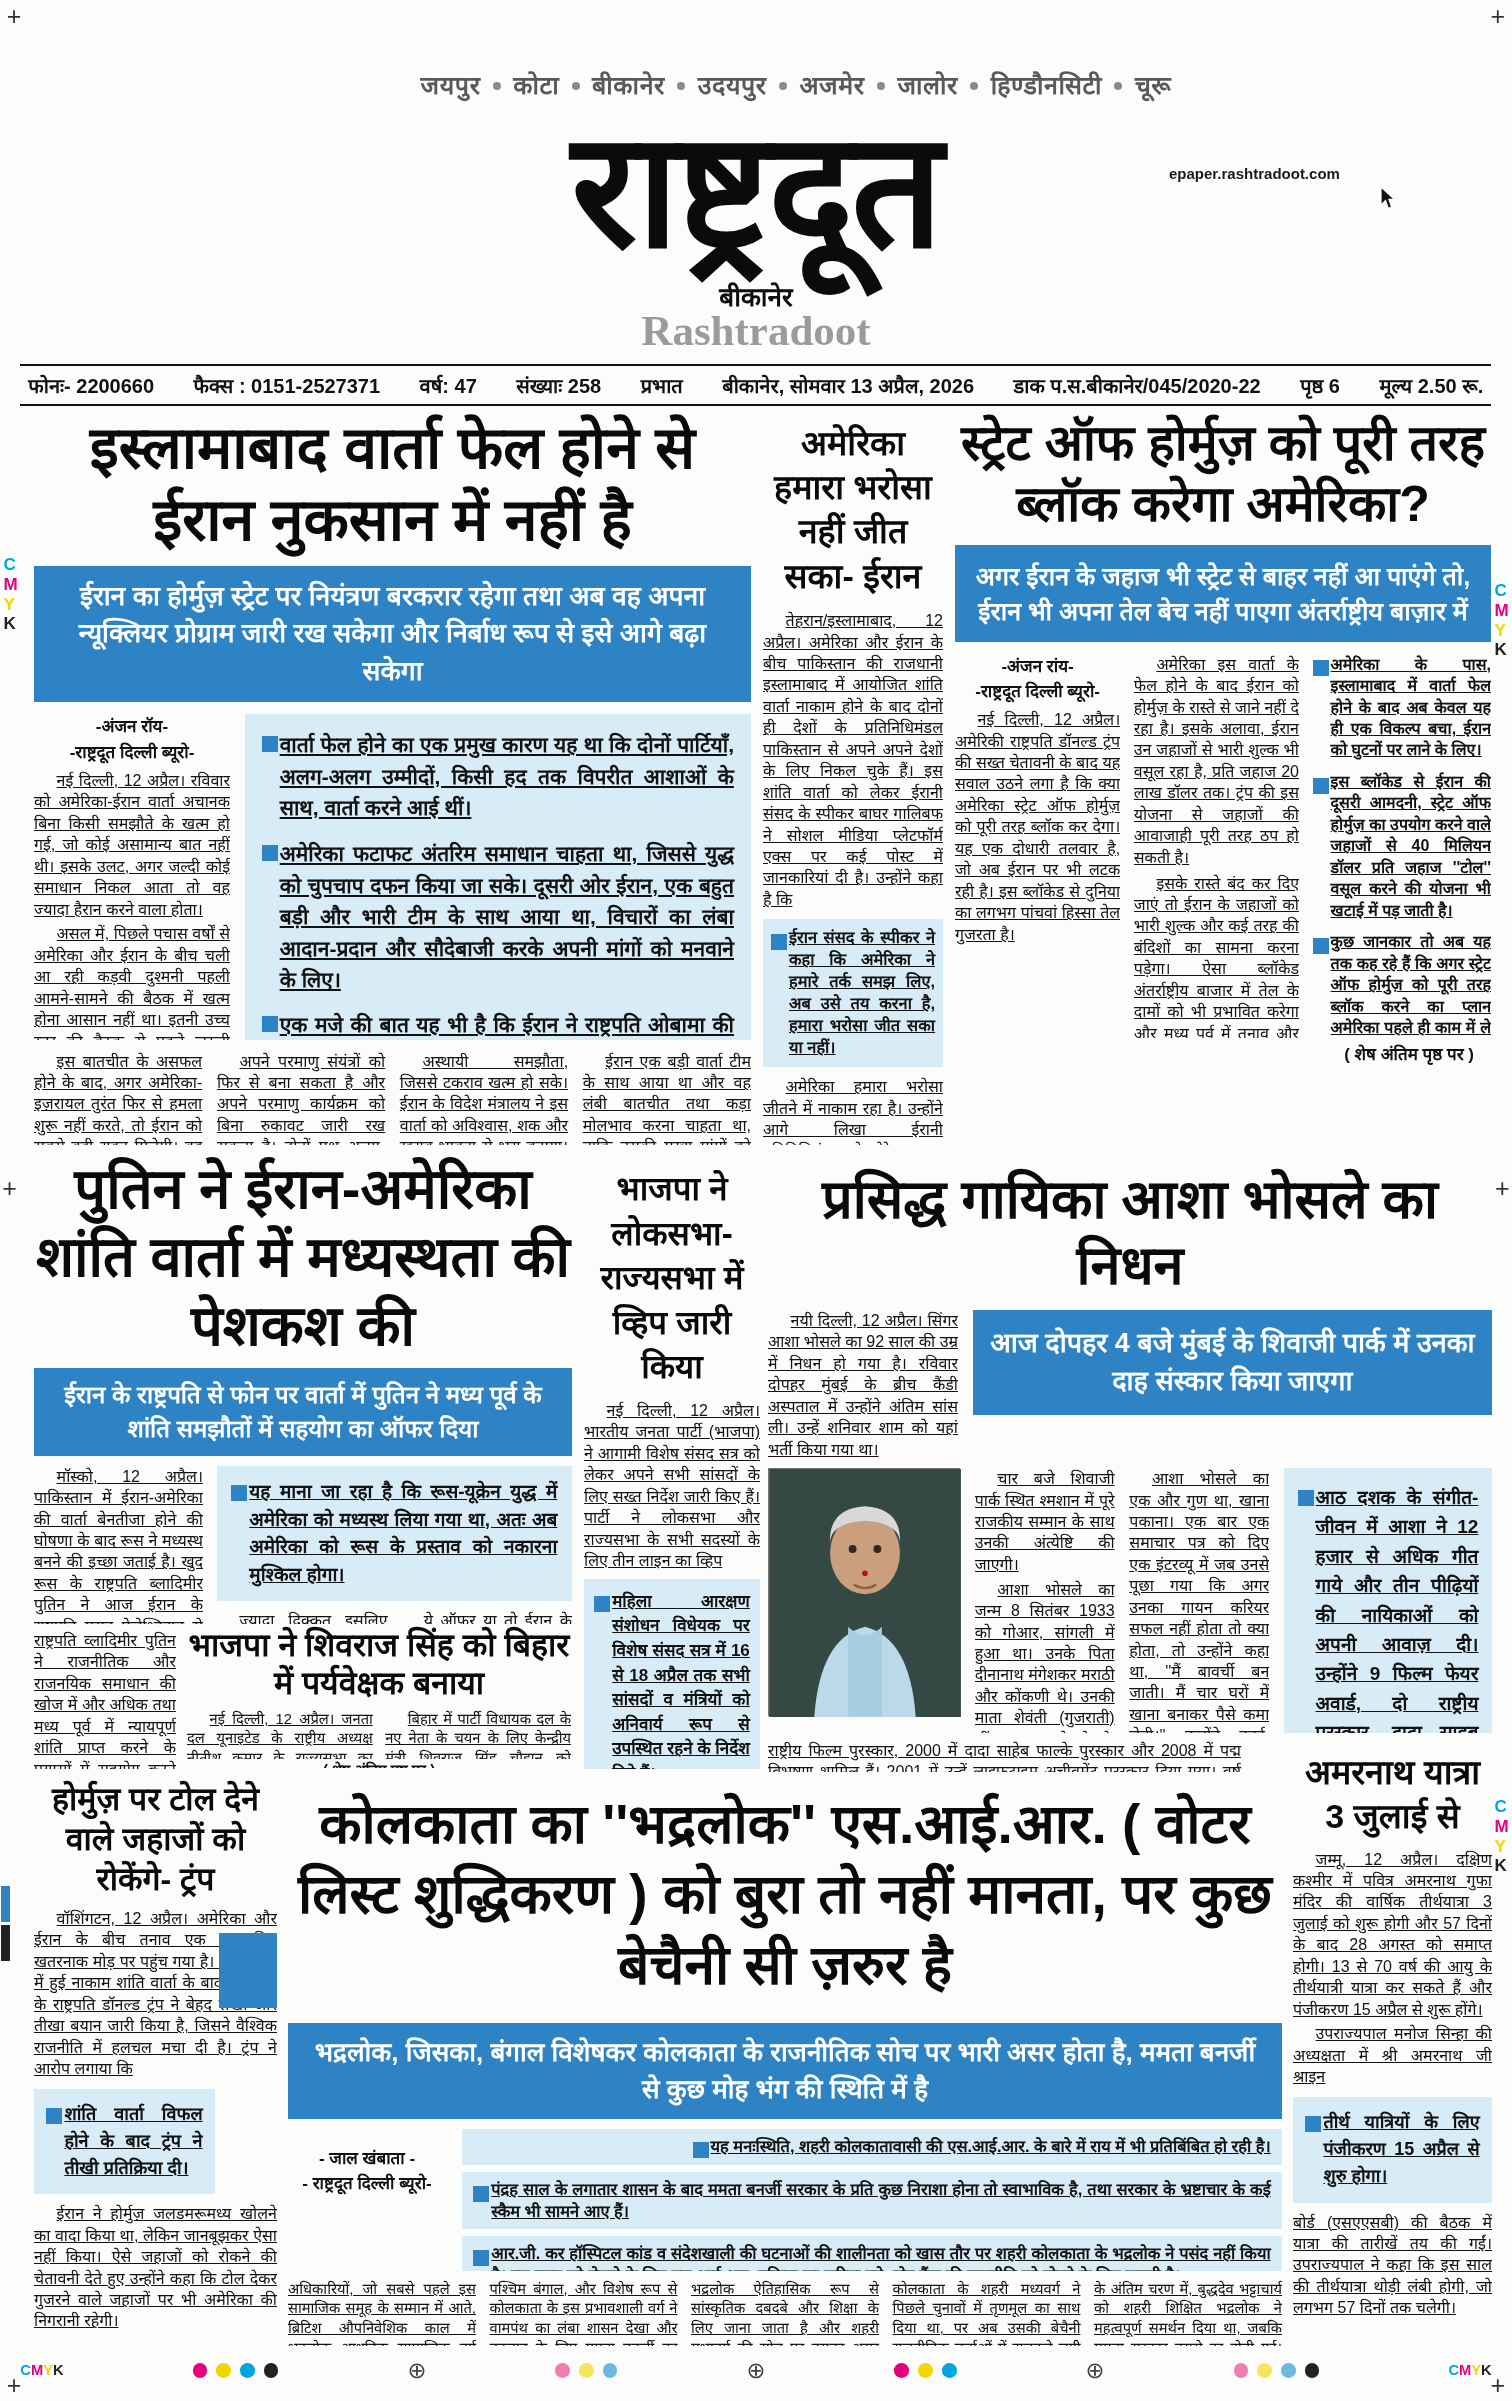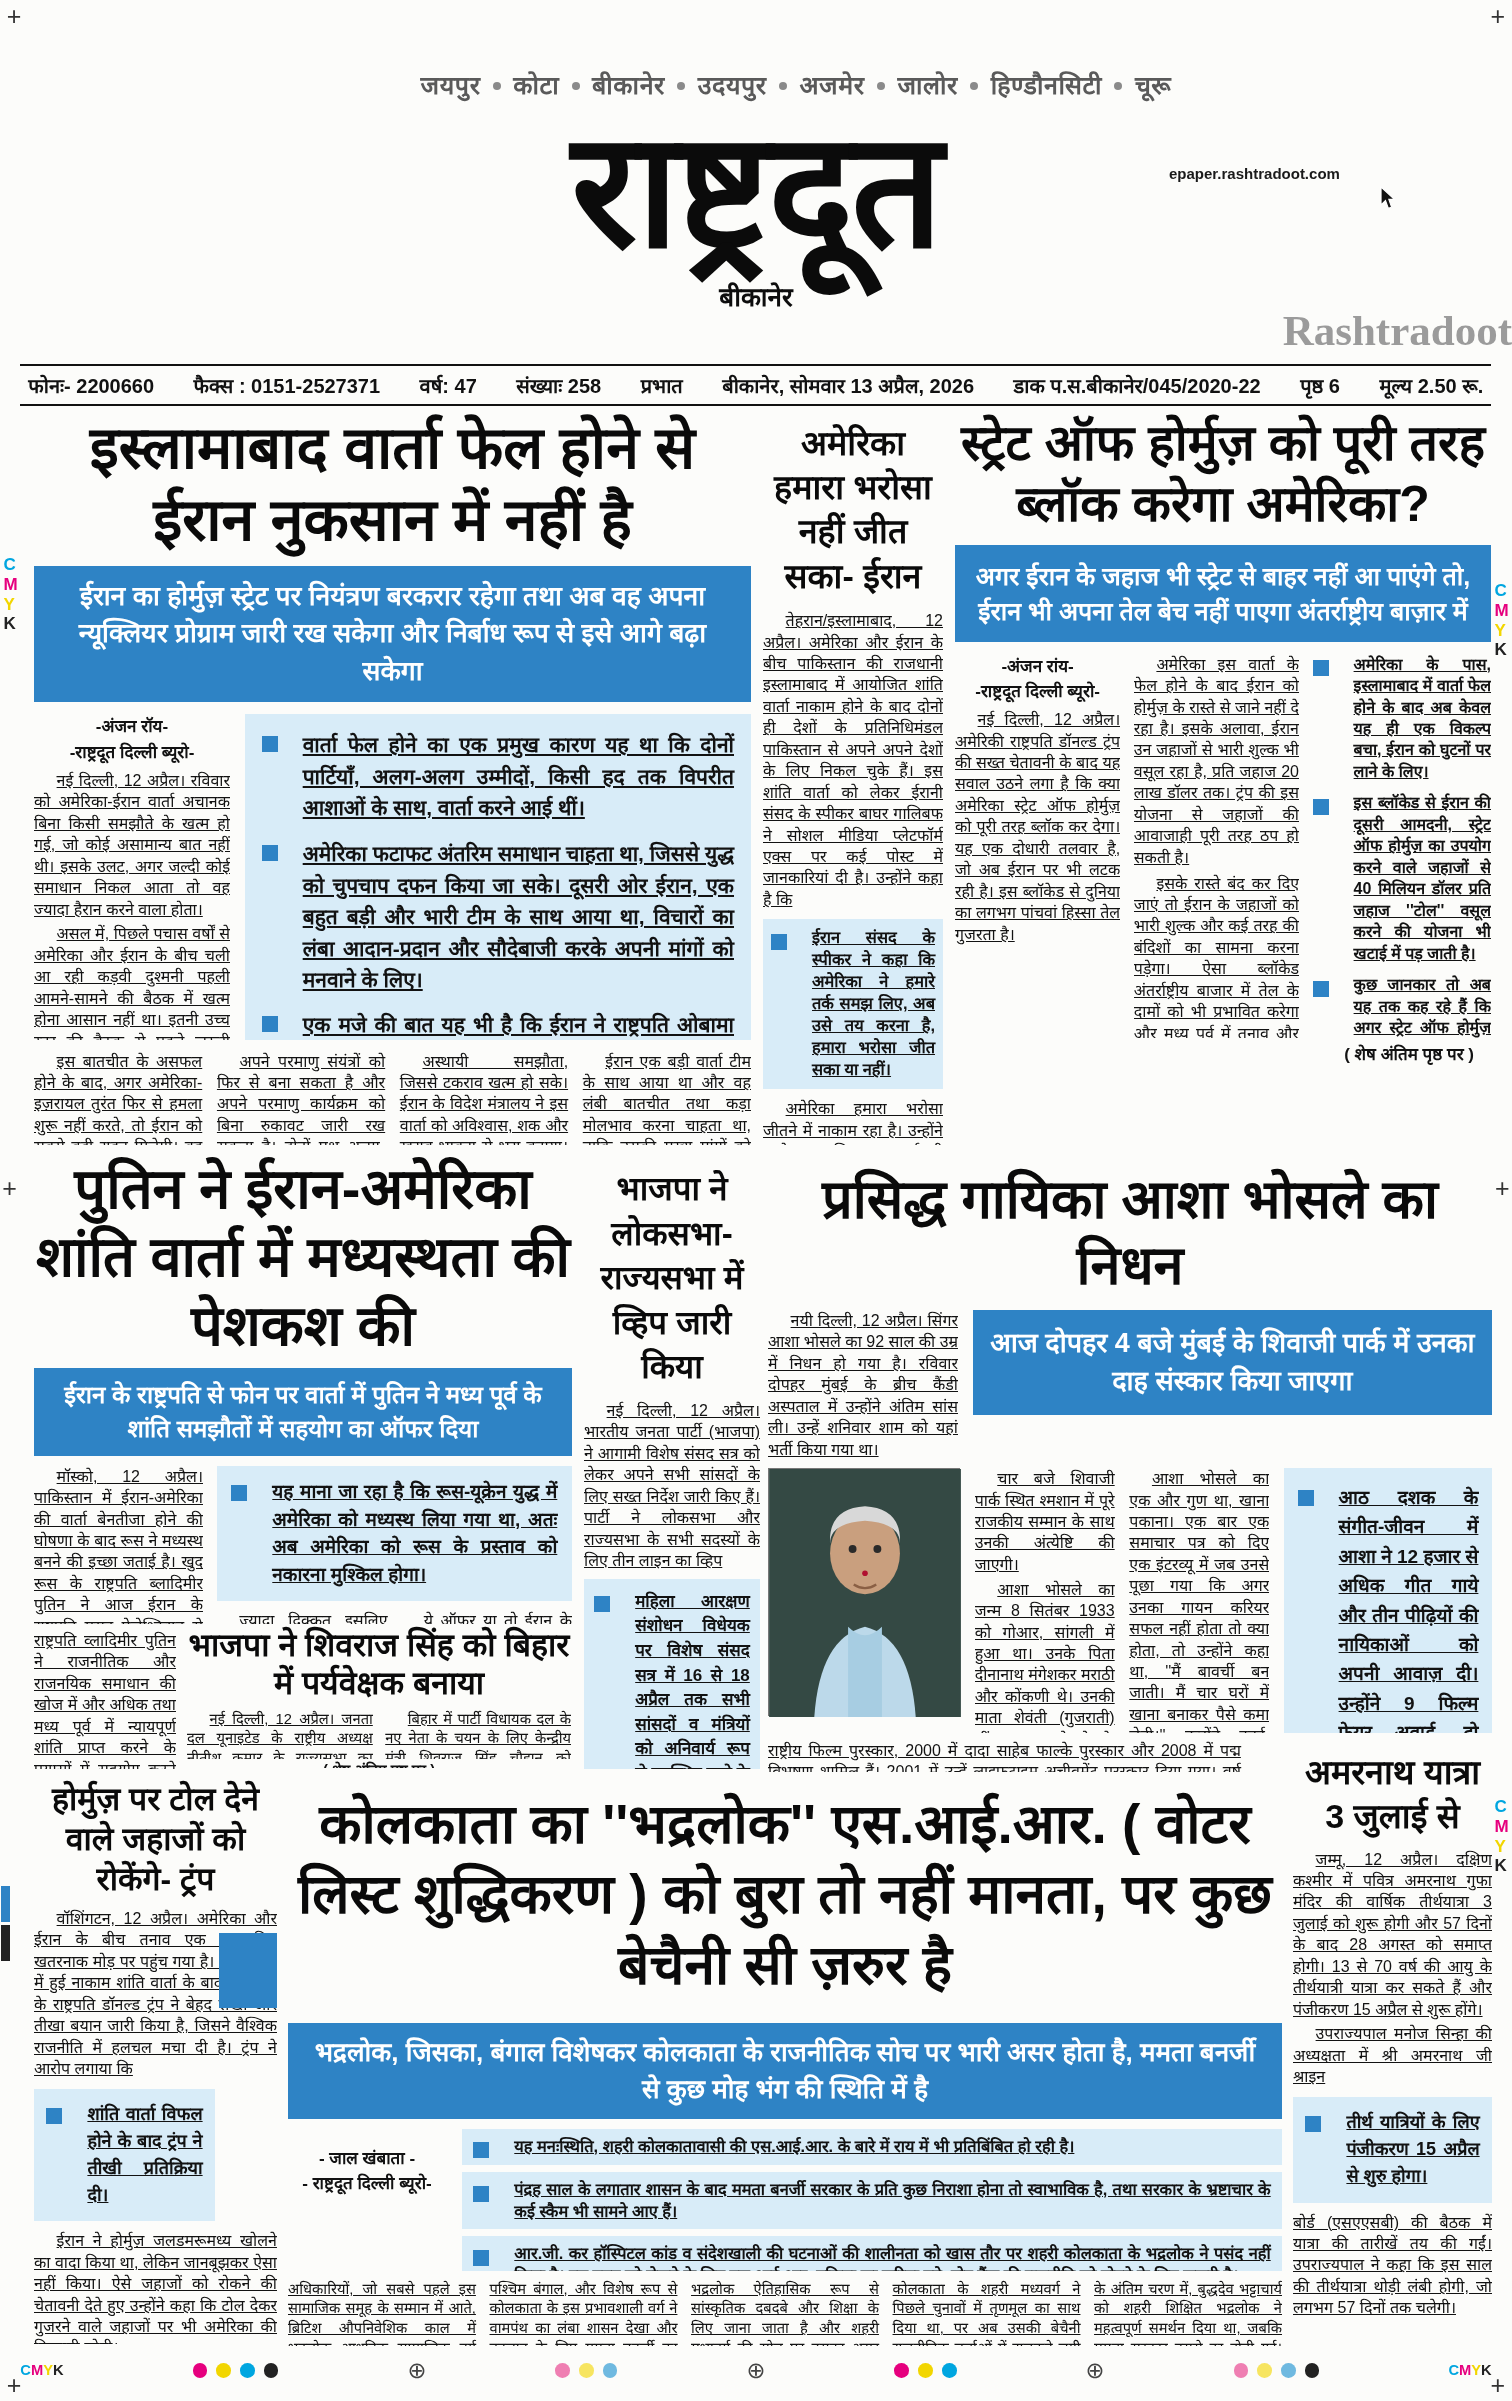--- a/index.html
+++ b/index.html
@@ -13,34 +13,34 @@
   .cities { position:absolute; top:67px; left:0; width:100%; text-align:center;
     font-size:25px; font-weight:700; color:#5a5a5a; letter-spacing:0.6px;margin-left:40px; }
   .cities .dot { display:inline-block; width:8px; height:8px; border-radius:50%;
     background:#8a8a8a; margin:0 12.4px 2.3px 12.4px; vertical-align:middle; }
   .masthead-title { position:absolute; top:102px; left:0; width:100%; text-align:center;
     font-size:161px; line-height:1.1; font-weight:700; color:#0b0b0b; letter-spacing:-2.3px; }
   .epaper { position:absolute; top:165px; left:1153px; font-size:15px; font-weight:700; color:#1a1a1a;margin-left:16px; }
   .cursor-ic { position:absolute; top:186px; left:1373px; }
   .edition-city { position:absolute; top:278px; left:0; width:100%; text-align:center;
     font-size:26px; font-weight:700; color:#0d0d0d; }
-  .latin-name { position:absolute; top:306px; left:0; width:100%; text-align:right;
+  .latin-name { position:absolute; top:306px; left:0; width:100%; text-align:center;
     font-family:"Liberation Serif", serif; font-size:43px; font-weight:700; color:#9b9b9b; }
   
   .infobar { position:absolute; top:364px; left:20.3px; width:1471px; height:42px;
     border-top:2.8px solid #111; border-bottom:2.3px solid #111;
     display:flex; align-items:center; justify-content:space-between;
     font-size:20px; font-weight:700; padding:0 8px; }
   .infobar span { white-space:nowrap; }
   
   .art { position:absolute; overflow:hidden; }
   .hl { font-weight:700; color:#0a0a0a; text-align:center; line-height:1.22; }
   .sub { background:#2e83c5; color:#ffffff; font-weight:700; text-align:center; line-height:1.4; }
   .box { background:#d8ecf8; }
-  .bl { display:flex; gap:25px; align-items:flex-start; }
+  .bl { display:flex; gap:2px; align-items:flex-start;justify-content:flex-end; }
   .sq { width:16px; height:16px; background:#2e83c5; flex:none; margin-top:6.8px; }
   .byline { text-align:center; font-weight:700; font-size:17px; line-height:1.5; }
   p.b { font-size:16px; line-height:1.34; text-align:justify;text-decoration:underline; }
   p.ind { text-indent:22.6px; }
   .jump { font-weight:700; text-align:center; font-size:17px; }
   .clip { overflow:hidden; }
   
   .photo { width:192px; height:248px; flex:none; border:0.6px solid #777; }
   
   .regmark { position:absolute; font-size:25px; color:#333; font-weight:400; }

